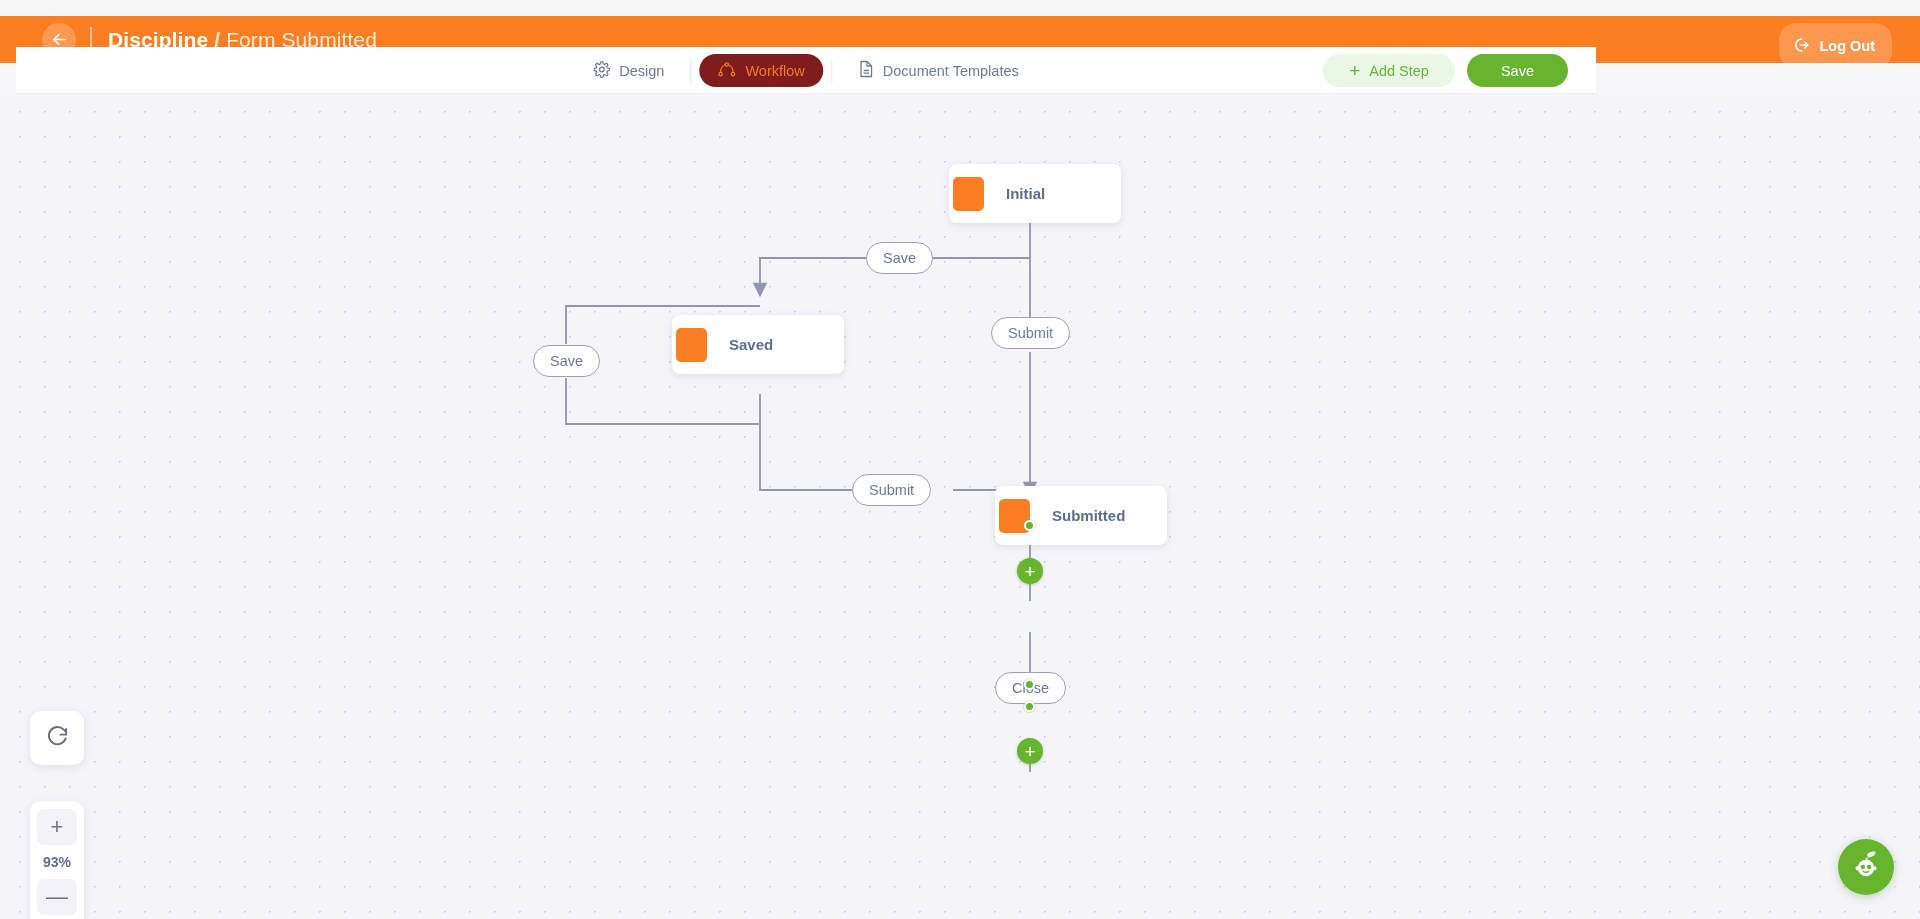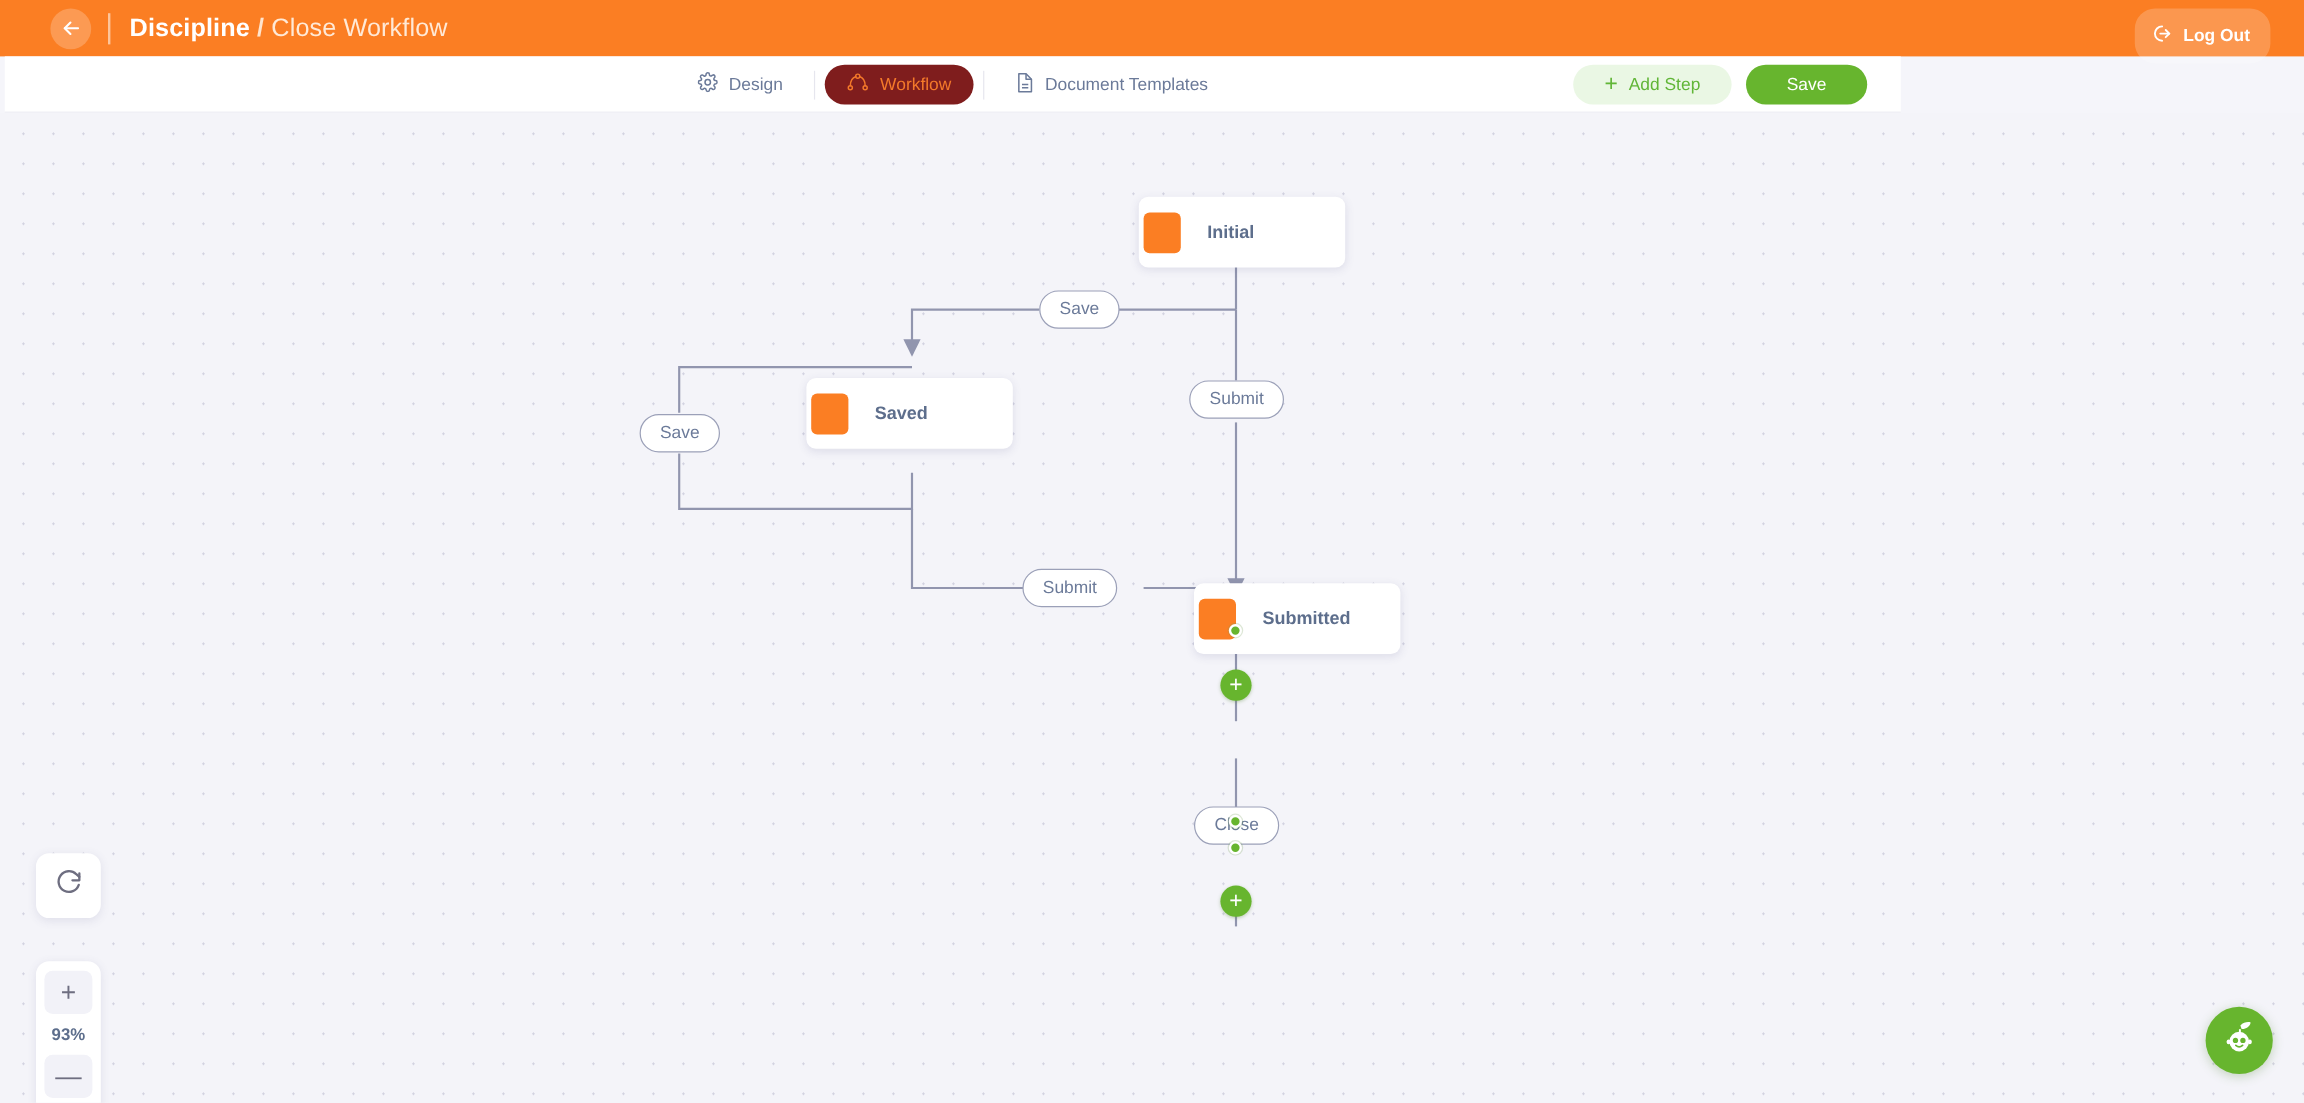--- a/index.html
+++ b/index.html
@@ -5,21 +5,21 @@
   * { box-sizing: border-box; margin: 0; padding: 0; }
   html, body {
     width: 1920px; height: 919px;
     font-family: "Liberation Sans", sans-serif;
     overflow: hidden;
     background: #f5f5fa;
   }
 
   
   .topbar {
-    position: absolute; left: 0; top: 0;
+    position: absolute; left: 0; top: 16px;
     width: 1920px; height: 47px;
     background: #fb7e23;
     display: flex; align-items: center;
   }
   .back-btn {
     width: 34px; height: 34px; margin-left: 42px;
     border-radius: 50%;
     background: rgba(255,255,255,0.22);
     display: flex; align-items: center; justify-content: center;
     cursor: pointer; flex: none;
@@ -42,21 +42,21 @@
     height: 46px; padding: 0 17px 0 13px;
     border-radius: 17px;
     background: rgba(255,255,255,0.20);
     display: flex; align-items: center; gap: 9px;
     color: #ffffff; font-size: 14.5px; font-weight: bold;
     cursor: pointer;
   }
 
   
   .toolbar {
-    position: absolute; left: 4px; top: 47px;
+    position: absolute; left: 16px; top: 47px;
     width: 1580px; height: 47px;
     background: #ffffff;
     border-bottom: 1px solid #ececf3;
   }
   .tabs {
     position: absolute; left: 50%; top: 0; transform: translateX(-50%);
     height: 47px; display: flex; align-items: center;
   }
   .tab {
     display: flex; align-items: center; gap: 9px;
@@ -202,21 +202,21 @@
       <svg width="19" height="19" viewBox="0 0 24 24" fill="none" stroke="#ffffff" stroke-width="2.2" stroke-linecap="round" stroke-linejoin="round">
         <line x1="19" y1="12" x2="5" y2="12"></line>
         <polyline points="11,18 5,12 11,6"></polyline>
       </svg>
     </span>
   </div>
   <div class="title-sep"></div>
   <div class="title-wrap">
     <span class="title-main">Discipline</span>
     <span class="title-slash">/</span>
-    <span class="title-sub">Close Workflow</span>
+    <span class="title-sub">Form Submitted</span>
   </div>
   <div class="logout-btn">
     <span>
       <svg width="18" height="18" viewBox="0 0 24 24" fill="none" stroke="#ffffff" stroke-width="2.1" stroke-linecap="round" stroke-linejoin="round">
         <path d="M13 4 A8 8 0 1 0 13 20"></path>
         <line x1="11" y1="12" x2="21" y2="12"></line>
         <polyline points="17,8 21,12 17,16"></polyline>
       </svg>
     </span>
     <span>Log Out</span>

